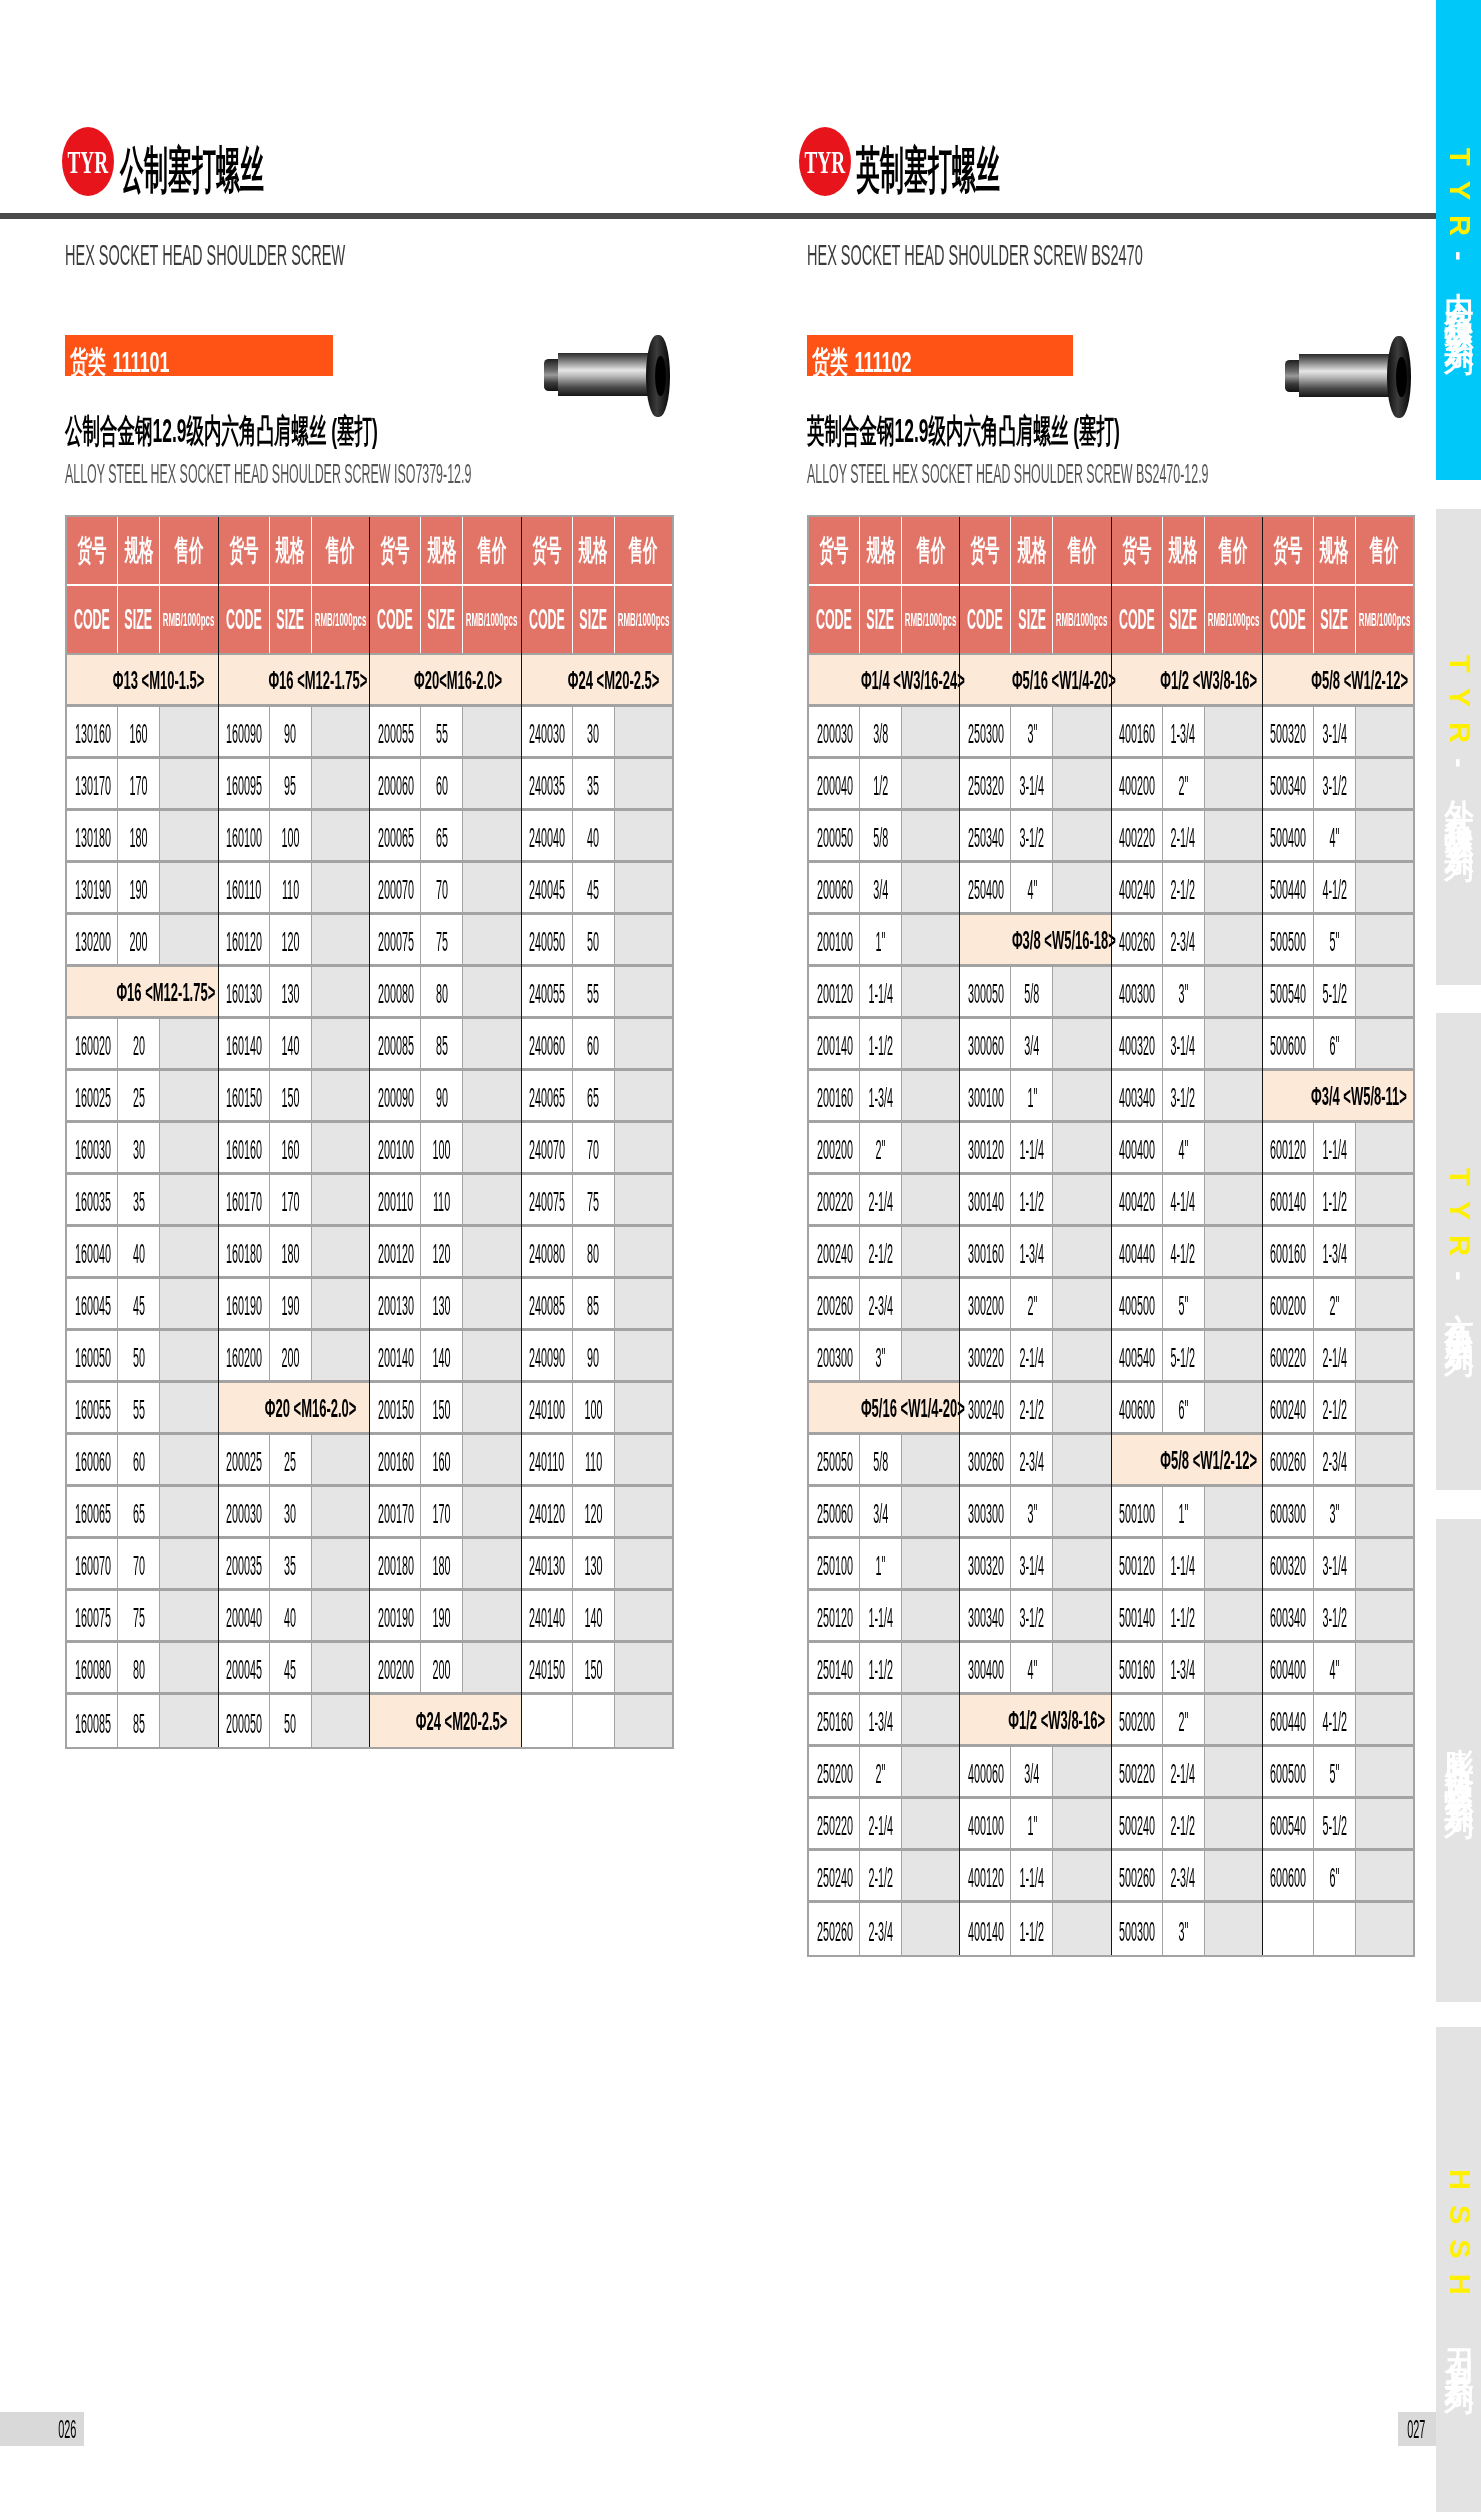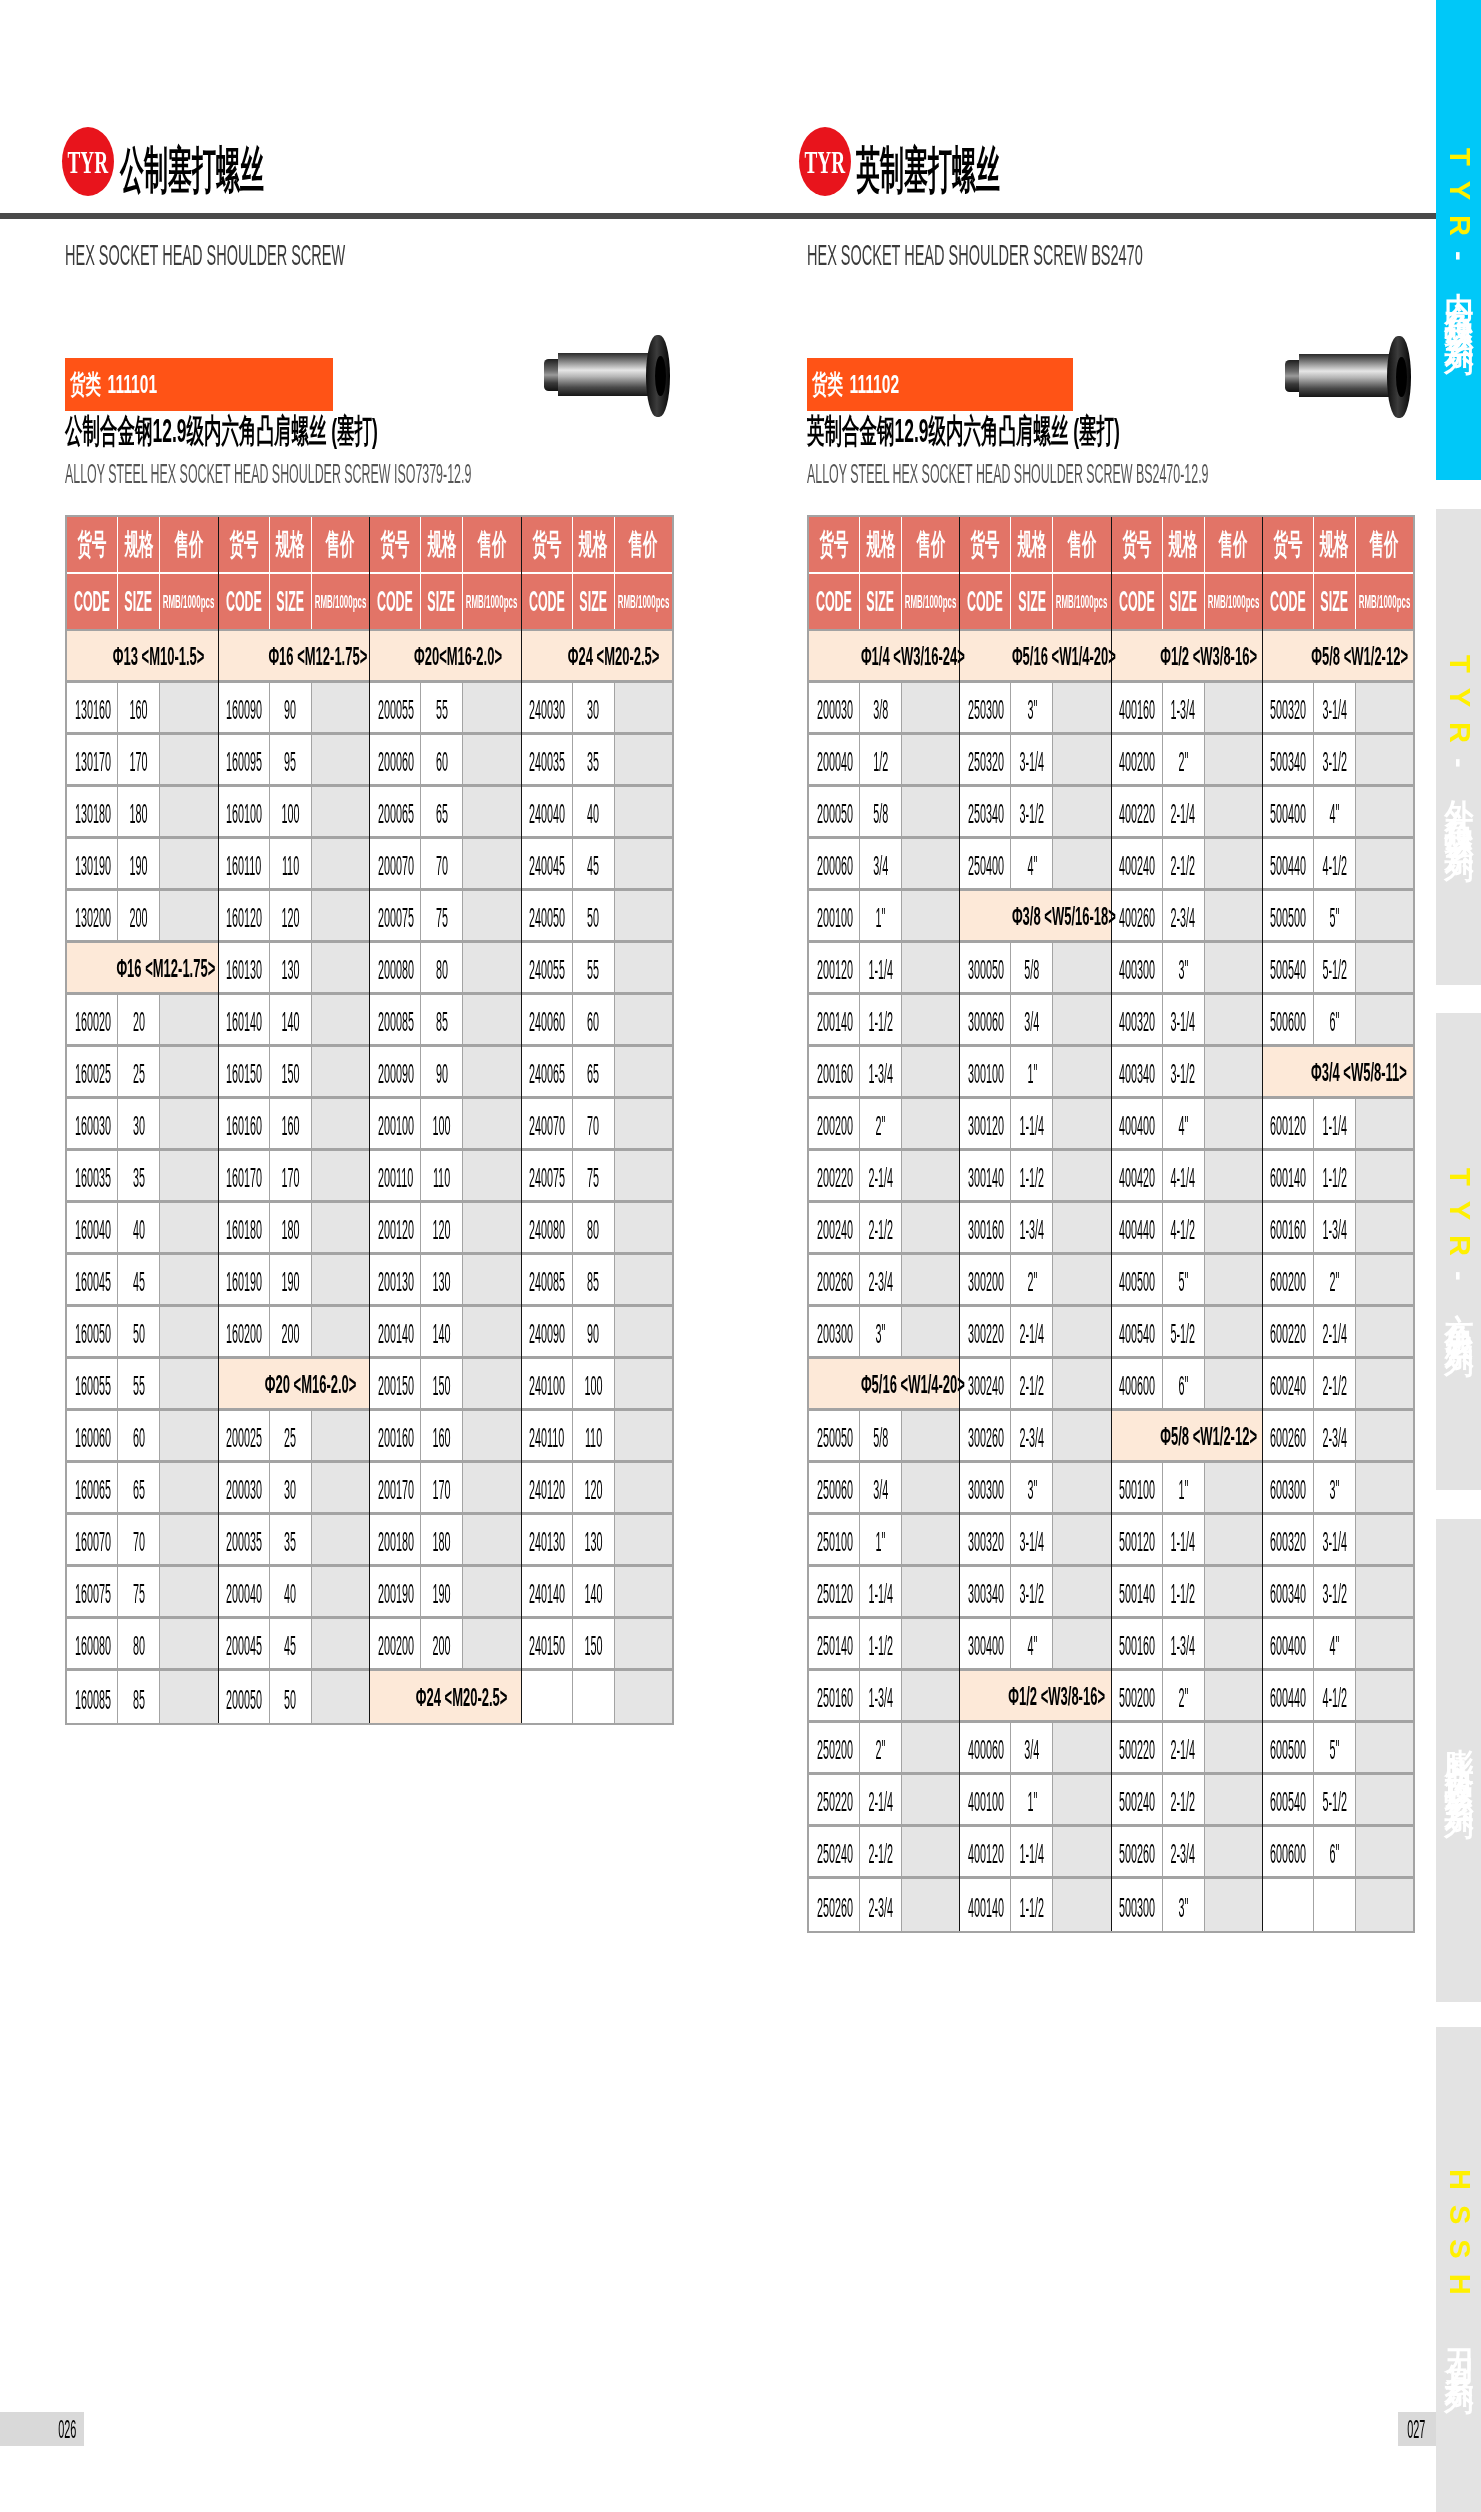--- a/index.html
+++ b/index.html
@@ -4,36 +4,36 @@
 <style>
 *{box-sizing:border-box;margin:0;padding:0}
 html,body{width:1481px;height:2512px;background:#fff;overflow:hidden}
 body{position:relative;font-family:"Liberation Sans","DejaVu Sans",sans-serif;color:#111}
 :root{--header-bg:#E27467;--group-bg:#FDE9D8;--price-bg:#E5E5E5;--category-bg:#FF5316;--logo-bg:#E8141C;--sidebar-active:#00C8F8;--sidebar-inactive:#E3E3E3;--sidebar-prefix:#FFF000;--rule:#4a4a4a;--grid:#a3a3a3}
 .logo{position:absolute;width:52px;height:69px;border-radius:50%;background:var(--logo-bg);display:flex;align-items:center;justify-content:center;overflow:hidden}
 .logo span{font-family:"Liberation Serif","DejaVu Serif",serif;font-weight:bold;color:#fff;font-size:32px;line-height:1;display:inline-block;transform:scaleX(.6);transform-origin:center;white-space:nowrap}
 .title{position:absolute;top:145px;font-size:50px;font-weight:bold;line-height:1;transform:scaleX(.48);transform-origin:left top;white-space:nowrap;color:#000}
 .rule{position:absolute;left:0;top:213px;width:1436px;height:6px;background:var(--rule)}
 .en-title{position:absolute;top:241px;font-size:29px;line-height:1;color:#3a3a3a;transform:scaleX(.5);transform-origin:left top;white-space:nowrap}
-.cat{position:absolute;top:358px;width:268px;height:53px;background:var(--category-bg);color:#fff;font-weight:bold;font-size:26px;line-height:53px;padding-left:4.6px;white-space:nowrap;overflow:hidden}
+.cat{position:absolute;top:335px;width:268px;height:41px;background:var(--category-bg);color:#fff;font-weight:bold;font-size:30px;line-height:53px;padding-left:4.6px;white-space:nowrap;overflow:hidden}
 .cat .cx{display:inline-block;transform:scaleX(.6);transform-origin:left center}
 .cat .gap{display:inline-block;width:10.7px}
 .pname{position:absolute;top:414px;font-size:33px;font-weight:bold;line-height:1;transform:scaleX(.53);transform-origin:left top;white-space:nowrap;color:#000}
 .pname-en{position:absolute;top:461px;font-size:27px;line-height:1;color:#555;transform:scaleX(.46);transform-origin:left top;white-space:nowrap}
 .prod{position:absolute;width:128px;height:82px}
 .prod .thread{position:absolute;left:0;top:24px;width:18px;height:32px;border-radius:4.6px 0 0 4.6px;background:linear-gradient(#1e1e1e,#6a6a6a 35%,#9a9a9a 50%,#3a3a3a 75%,#111)}
 .prod .shank{position:absolute;left:13.7px;top:17.5px;width:93px;height:43px;background:linear-gradient(#2a2a2a,#7d7d7d 18%,#e6e6e6 40%,#b5b5b5 55%,#4a4a4a 80%,#161616)}
 .prod .flange{position:absolute;left:102px;top:0;width:24px;height:82px;border-radius:45%/50%;background:linear-gradient(90deg,#0e0e0e,#3c3c3c 45%,#1a1a1a 80%,#050505)}
 .prod .socket{position:absolute;left:111px;top:21px;width:10.7px;height:40px;border-radius:50%;background:#000}
 .tbl{position:absolute;top:515px;width:609px;display:flex;border:2.3px solid var(--grid);background:#fff}
 .grp{flex:1;display:flex;flex-direction:column;border-right:1.5px solid #141414;min-width:0}
 .grp:last-child{border-right:none}
 .row{display:flex;height:52px;border-bottom:3px solid var(--grid)}
 .grp .row:last-child{border-bottom:none}
-.hrow{height:57px;background:var(--header-bg)}
+.hrow{height:69px;background:var(--header-bg)}
 .h1{border-bottom:2.3px solid #fff}
 .h2{border-bottom:2.3px solid var(--grid)}
 .hc,.c{display:flex;align-items:center;justify-content:center;overflow:hidden}
 .hc{border-right:1.5px solid #fff;color:#fff;font-weight:bold}
 .hc:last-child{border-right:none}
 .c{border-right:1.5px solid var(--grid);background:#fff;color:#000;padding-top:6px}
 .c:last-child{border-right:none}
 .hc0,.c.code{width:34%;flex:none}
 .hc1,.c.size{width:28%;flex:none}
 .hc2,.c.price{flex:1}

